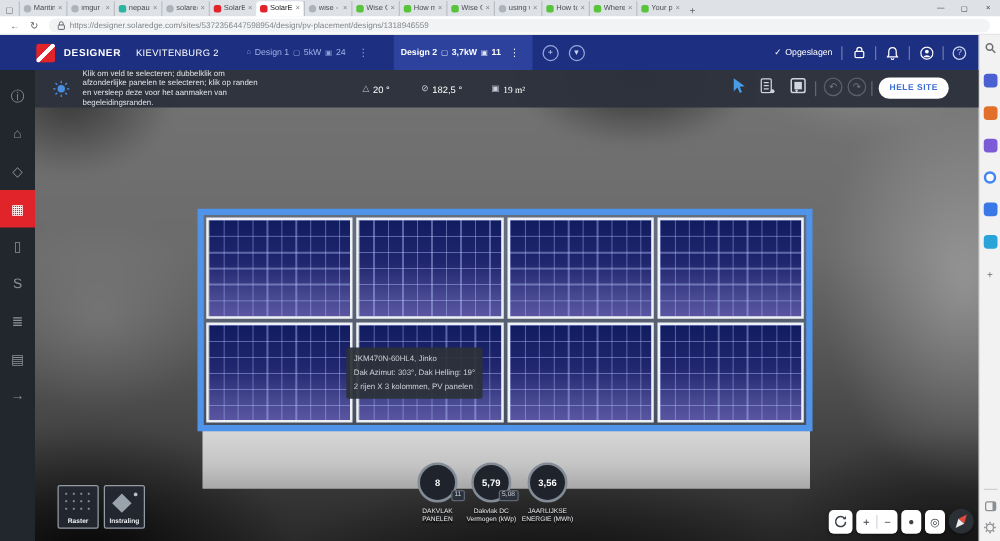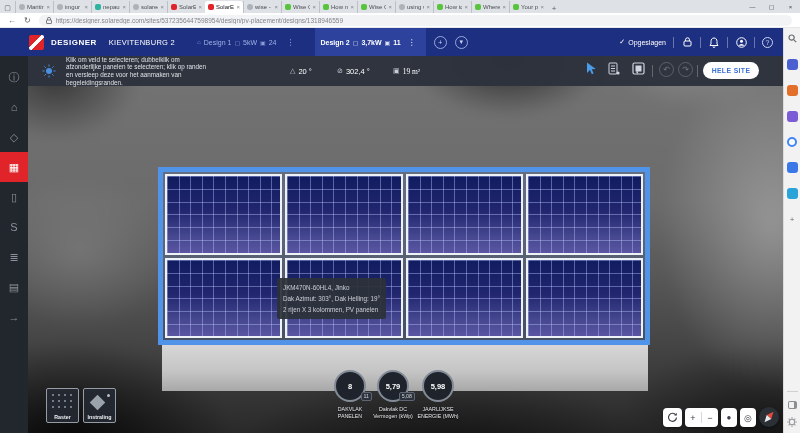--- a/index.html
+++ b/index.html
@@ -384,21 +384,21 @@
 afzonderlijke panelen te selecteren; klik op randen
 en versleep deze voor het aanmaken van
 begeleidingsranden.</div>
 
       <div class="measure m-tilt">
         <span class="m-ic">△</span>
         <span>20 °</span>
       </div>
       <div class="measure m-az">
         <span class="m-ic">⊘</span>
-        <span>302,4 °</span>
+        <span>182,5 °</span>
       </div>
       <div class="measure m-area">
         <span class="m-ic">▣</span>
         <span>19 m²</span>
       </div>
 
       <div class="tb-tool" style="left:558px">
         <svg width="11" height="13" viewBox="0 0 11 13">
             <path d="M1 0.5 L1 11 L4 8 L5.8 12.3 L7.6 11.5 L5.8 7.3 L9.8 7 Z" fill="#4a9be8"></path>
           </svg>
@@ -440,21 +440,21 @@
     <div class="stat-circle">
       <span>5,79</span>
       <span class="stat-badge">5,08</span>
     </div>
     <div class="stat-label">Dakvlak DC
 Vermogen (kWp)</div>
   </div>
 
   <div class="stat stat3">
     <div class="stat-circle">
-      <span>5,98</span>
+      <span>3,56</span>
 
     </div>
     <div class="stat-label">JAARLIJKSE
 ENERGIE (MWh)</div>
   </div>
 </div>
 
     <div class="map-btn mb-raster">
       <div class="raster-dots"></div>
       <div class="mb-label">Raster</div>

